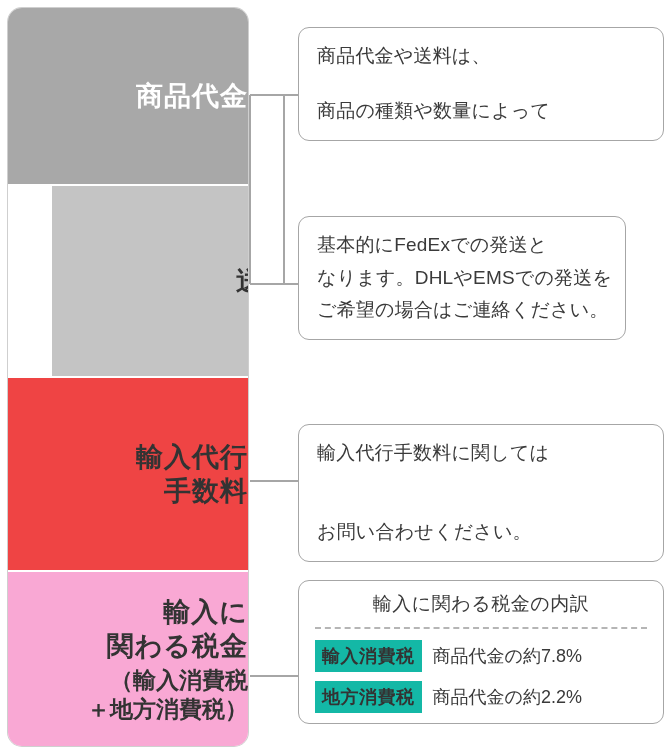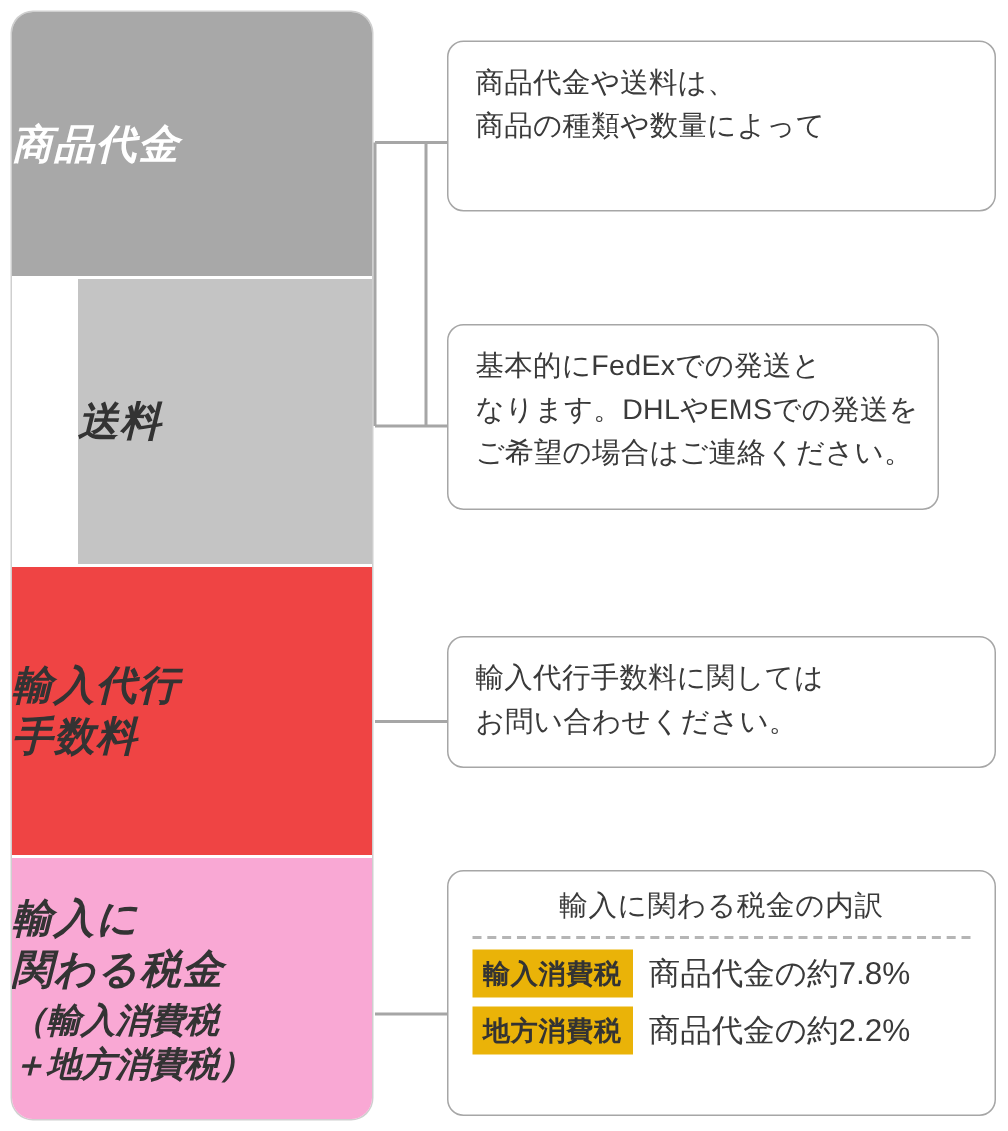--- a/index.html
+++ b/index.html
@@ -32,25 +32,24 @@
     overflow: hidden;
     box-shadow: 0 0 0 1px #cfcfcf;
   }
   .cost-block {
     position: absolute;
     left: 0;
     width: 240px;
     box-sizing: border-box;
     display: flex;
     flex-direction: column;
-    align-items: flex-start;
+    align-items: flex-end;
     justify-content: center;
     text-align: center;
     border-bottom: 2px solid #ffffff;
-    font-style: italic;
   }
   .cost-block:last-child { border-bottom: none; }
 
   .cost-block .main-label {
     font-size: 27px;
     font-weight: bold;
     line-height: 1.26;
     letter-spacing: 1px;
   }
   .cost-block .sub-label {
@@ -69,34 +68,34 @@
   
   .callout {
     position: absolute;
     box-sizing: border-box;
     background: #ffffff;
     border: 1.5px solid #a6a6a6;
     border-radius: 11px;
     padding: 14px 18px;
     display: flex;
     flex-direction: column;
-    justify-content: flex-start;
+    justify-content: space-between;
   }
   .callout .line {
     font-size: 19px;
     line-height: 1.52;
     color: #3a3a3a;
     letter-spacing: 0.2px;
     white-space: nowrap;
   }
 
   #callout-0 { left: 298px; top: 27px;  width: 366px; height: 114px; }
   #callout-1 { left: 298px; top: 216px; width: 328px; height: 124px; }
-  #callout-2 { left: 298px; top: 424px; width: 366px; height: 88px; }
-  #callout-3 { left: 298px; top: 580px; width: 366px; height: 164px; padding: 10px 16px; }
+  #callout-2 { left: 298px; top: 424px; width: 366px; height: 138px; }
+  #callout-3 { left: 298px; top: 580px; width: 366px; height: 144px; padding: 10px 16px; }
 
   
   .tax-title {
     font-size: 19px;
     color: #3a3a3a;
     text-align: center;
     letter-spacing: 0.5px;
     padding-bottom: 7px;
   }
   .tax-divider {
@@ -105,30 +104,30 @@
     margin: 0 0 7px 0;
     height: 0;
   }
   .tax-row {
     display: flex;
     align-items: center;
     margin-bottom: 6px;
   }
   .tax-row:last-child { margin-bottom: 0; }
   .tax-chip {
-    background: #eab308;
+    background: #14b8a6;
     color: #333333;
     font-size: 18px;
     font-weight: bold;
     padding: 4px 7px;
     white-space: nowrap;
     letter-spacing: 0.5px;
   }
   .tax-value {
-    font-size: 21px;
+    font-size: 18px;
     color: #3a3a3a;
     margin-left: 11px;
     white-space: nowrap;
   }
 
   
   .connector-layer {
     position: absolute;
     left: 0; top: 0;
     width: 672px; height: 754px;

